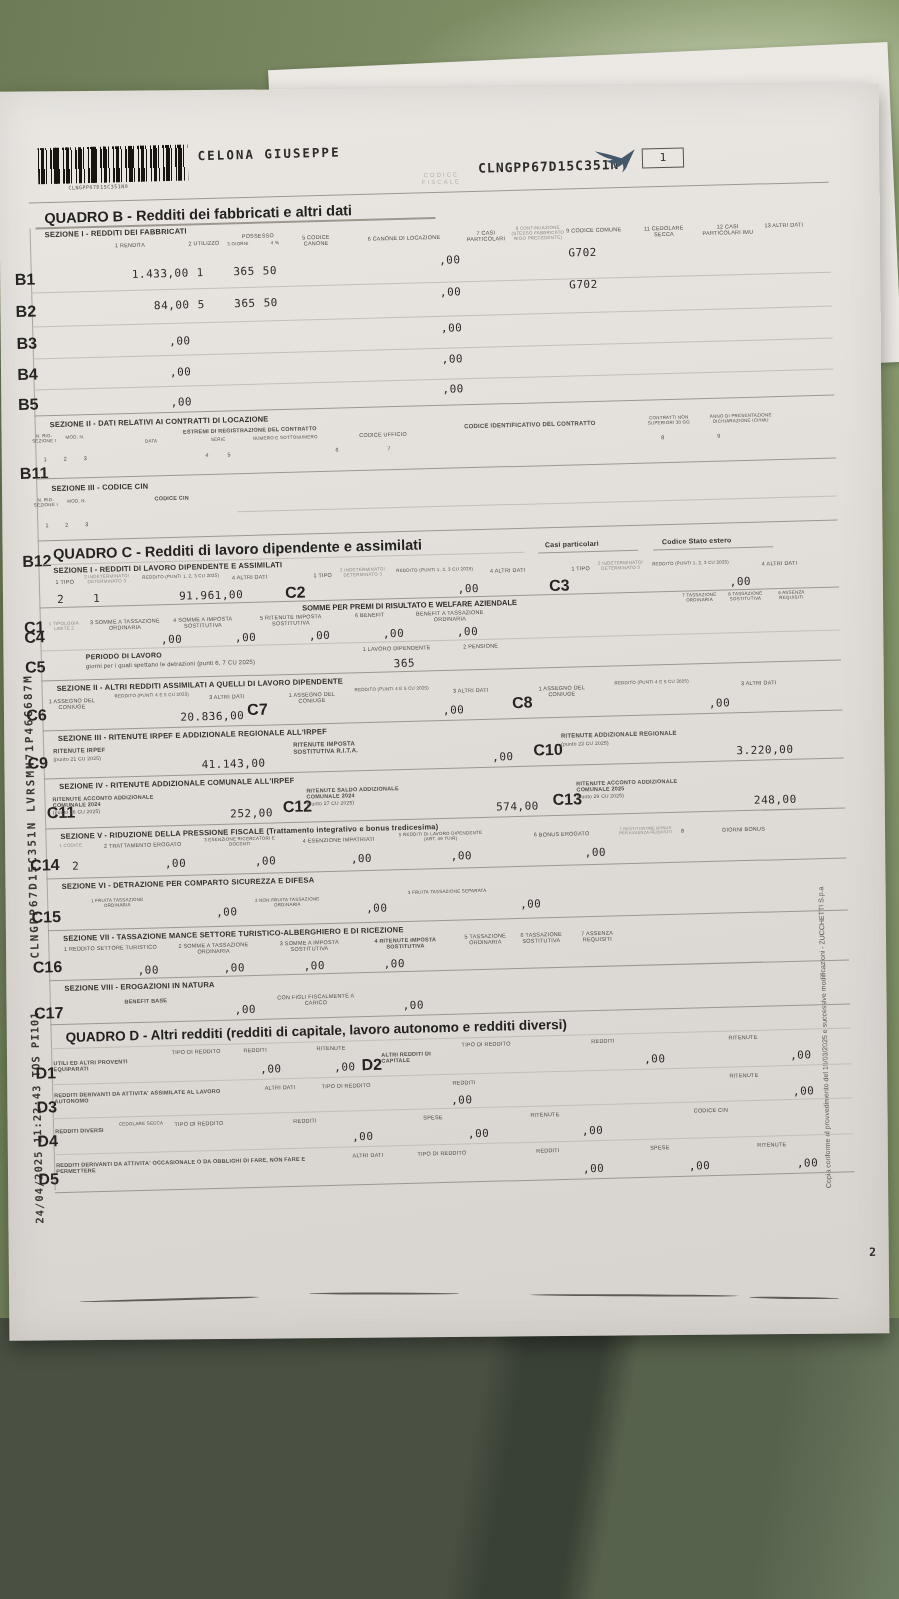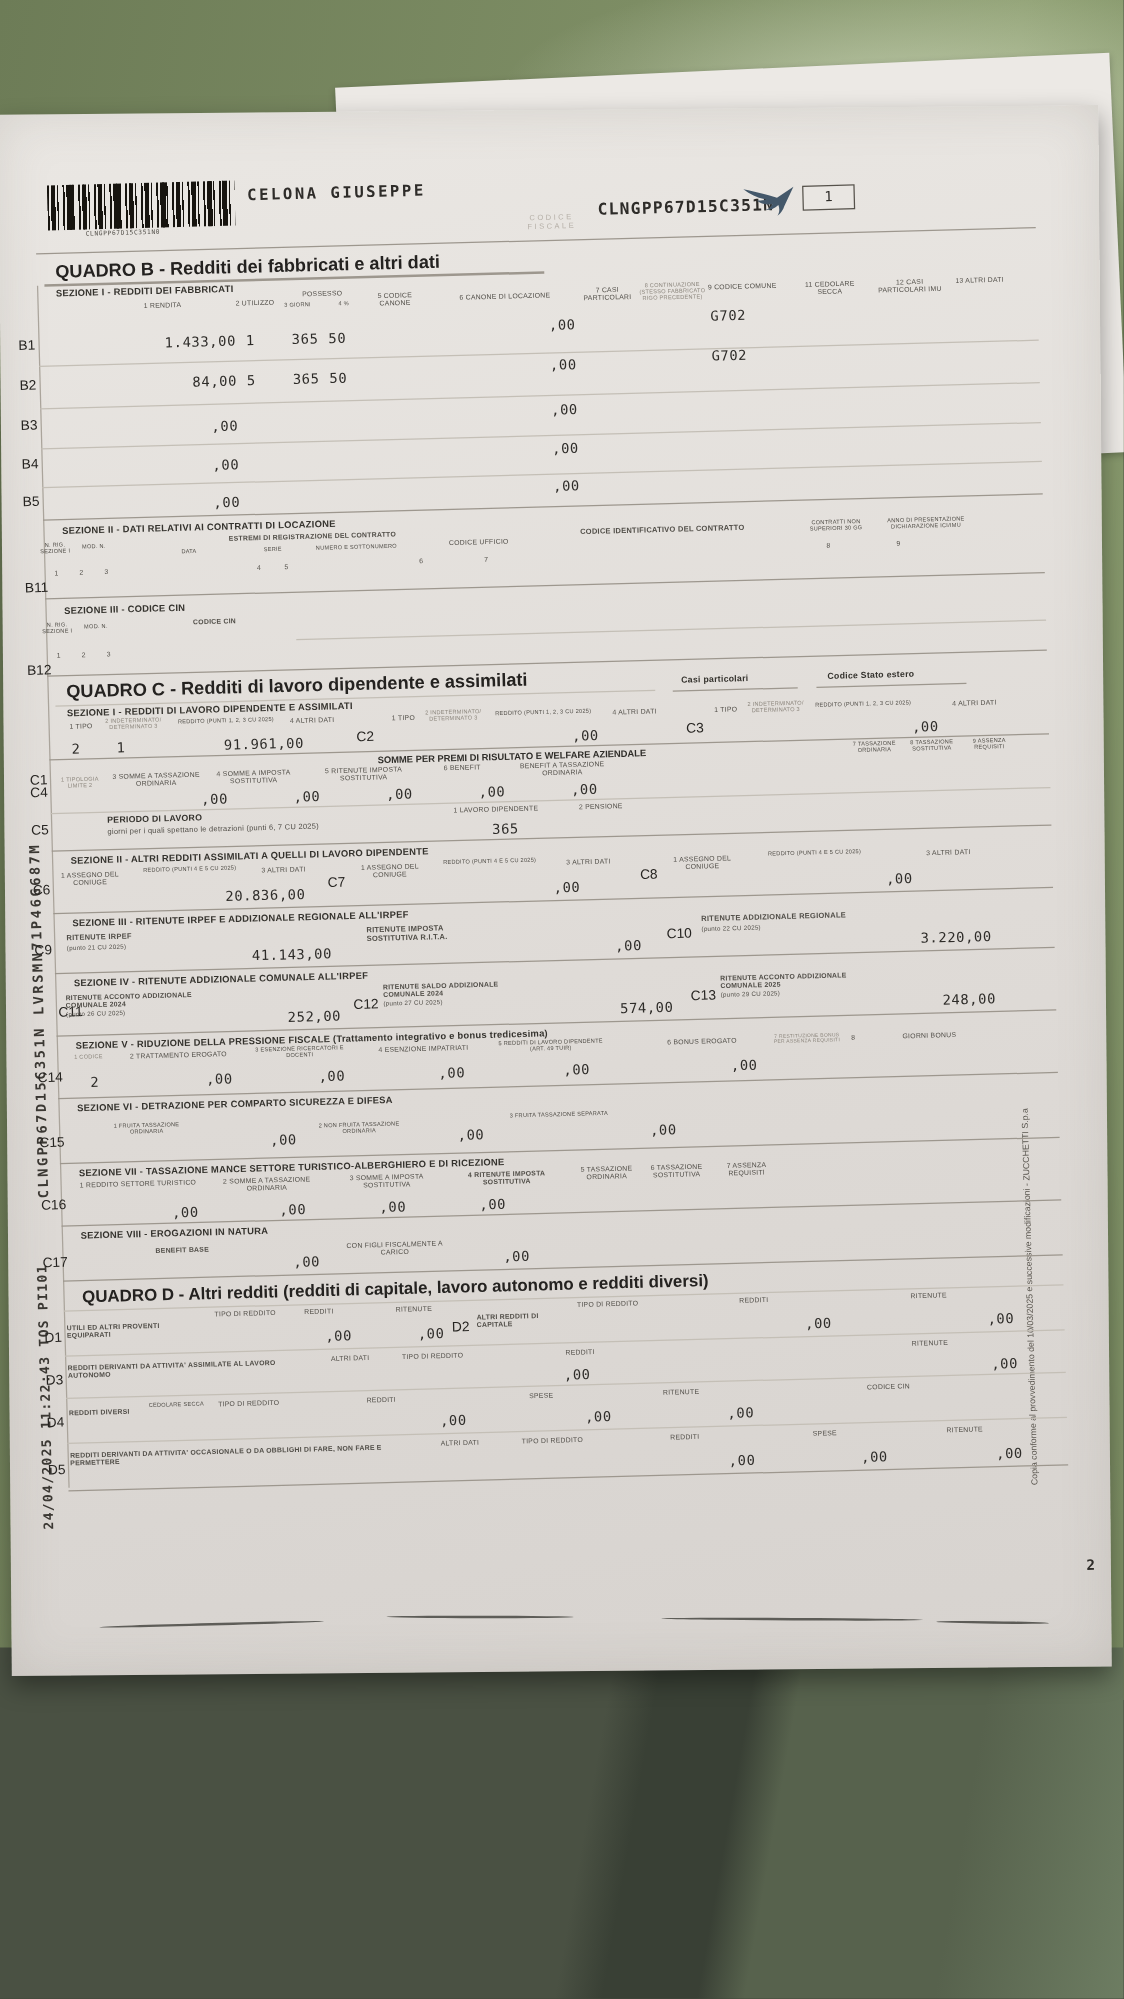--- a/index.html
+++ b/index.html
@@ -12,21 +12,21 @@
     linear-gradient(100deg,#4a5143 0 52%,#394035 56% 64%,#57624d 68% 84%,#6d7d62 100%)}
   .sheet-back{left:275px;top:56px;width:620px;height:320px;background:#ece9e5;transform:rotate(-2.6deg);box-shadow:0 2px 6px rgba(0,0,0,.25)}
   .paper{left:4px;top:88px;width:880px;height:1249px;background:linear-gradient(172deg,#eae7e3,#dfdbd7 55%,#d7d3cf);transform:rotate(-0.5deg);box-shadow:0 8px 20px rgba(0,0,0,.38), inset 0 0 40px rgba(120,115,105,.18)}
   .content{position:absolute;left:2px;top:0;width:876px;height:1249px;transform:rotate(-1.0deg);transform-origin:430px 260px}
   .hr{position:absolute;height:0;border-top:1px solid #9d978e}
   .hrl{border-top-color:#c4bfb6}
   .vline{position:absolute;width:0;border-left:1px solid #aaa49b}
   .fl{position:absolute;font-size:5.5px;line-height:1.1;color:#514e48;letter-spacing:.2px;text-transform:uppercase;text-align:center}
   .fll{text-align:left}
   .fv{position:absolute;font-family:"DejaVu Sans Mono",monospace;font-size:11px;color:#2e2c29;text-align:right;letter-spacing:.5px;white-space:nowrap}
-  .rid{position:absolute;font-weight:normal;font-size:11px;color:#262421}
+  .rid{position:absolute;font-weight:bold;font-size:16px;color:#262421}
   .sez{position:absolute;font-weight:bold;font-size:8.5px;color:#34322d;letter-spacing:.2px;white-space:nowrap}
   .qt{position:absolute;font-weight:bold;font-size:14.5px;color:#242220;white-space:nowrap}
   .vtext{position:absolute;writing-mode:vertical-rl;transform:rotate(180deg);font-family:"DejaVu Sans Mono",monospace;color:#3b3833;white-space:nowrap}
   .wavy{position:absolute;height:2px;background:#34342f;border-radius:50%;opacity:.75}
   .modbox{position:absolute;border:1px solid #56524b;background:#e9e6e2;text-align:center;font-family:"DejaVu Sans Mono",monospace;font-size:11px;color:#2e2c29}
   .barcode{position:absolute;background-image:
     repeating-linear-gradient(90deg,#17140f 0 1.5px,transparent 1.5px 3px,#17140f 3px 6.5px,transparent 6.5px 8px,#17140f 8px 9px,transparent 9px 12.5px),
     repeating-linear-gradient(90deg,transparent 0 18px,#17140f 18px 21px,transparent 21px 29px,#17140f 29px 30px,transparent 30px 37px)}
   .bandt{position:absolute;font-weight:bold;font-size:7.5px;color:#2f2d29;text-align:center;white-space:nowrap}
   .smono{font-family:"DejaVu Sans Mono",monospace}
@@ -133,21 +133,21 @@
     <div class="rid" style="left:14px;top:366px">B11</div>
     <div class="hr" style="left:30px;top:380px;width:800px"></div>
 
     <div class="sez" style="left:45px;top:386px;font-size:7.5px">SEZIONE III - CODICE CIN</div>
     <div class="fl" style="left:26px;top:400px;width:26px;font-size:4.5px">N. rig. Sezione I</div>
     <div class="fl" style="left:58px;top:402px;width:24px;font-size:4.5px">Mod. n.</div>
     <div class="fl" style="left:130px;top:400px;width:70px;font-weight:bold">CODICE CIN</div>
     <div class="fl fll" style="left:38px;top:424px;width:8px">1</div>
     <div class="fl fll" style="left:58px;top:424px;width:8px">2</div>
     <div class="fl fll" style="left:78px;top:424px;width:8px">3</div>
-    <div class="rid" style="left:14px;top:432px">B12</div>
+    <div class="rid" style="left:14px;top:454px">B12</div>
     <div class="hr hrl" style="left:230px;top:418px;width:600px"></div>
     <div class="hr" style="left:30px;top:442px;width:800px"></div>
 
     <div class="qt" style="left:45px;top:448px">QUADRO C - Redditi di lavoro dipendente e assimilati</div>
     <div class="sez" style="left:537px;top:456px;font-size:7px">Casi particolari</div>
     <div class="sez" style="left:654px;top:456px;font-size:7px">Codice Stato estero</div>
     <div class="hr" style="left:530px;top:467px;width:100px"></div>
     <div class="hr" style="left:645px;top:467px;width:120px"></div>
     <div class="sez" style="left:45px;top:468px;font-size:7.5px">SEZIONE I - REDDITI DI LAVORO DIPENDENTE E ASSIMILATI</div>
     <div class="hr hrl" style="left:36px;top:466px;width:480px"></div>
@@ -201,21 +201,21 @@
     <div class="fl" style="left:440px;top:556px;width:60px">2 PENSIONE</div>
     <div class="fv" style="left:360px;top:568px;width:44px">365</div>
     <div class="hr" style="left:30px;top:582px;width:800px"></div>
 
     <div class="sez" style="left:45px;top:586px;font-size:7.5px">SEZIONE II - ALTRI REDDITI ASSIMILATI A QUELLI DI LAVORO DIPENDENTE</div>
     <div class="rid" style="left:14px;top:608px">C6</div>
     <div class="fl" style="left:34px;top:600px;width:52px">1 ASSEGNO DEL CONIUGE</div>
     <div class="fl" style="left:100px;top:598px;width:80px;font-size:4.5px">REDDITO (punti 4 e 5 CU 2025)</div>
     <div class="fl" style="left:192px;top:600px;width:46px">3 ALTRI DATI</div>
     <div class="fv" style="left:140px;top:616px;width:92px">20.836,00</div>
-    <div class="rid" style="left:250px;top:608px">C7</div>
+    <div class="rid" style="left:235px;top:608px">C7</div>
     <div class="fl" style="left:274px;top:600px;width:52px">1 ASSEGNO DEL CONIUGE</div>
     <div class="fl" style="left:340px;top:598px;width:80px;font-size:4.5px">REDDITO (punti 4 e 5 CU 2025)</div>
     <div class="fl" style="left:436px;top:600px;width:46px">3 ALTRI DATI</div>
     <div class="fv" style="left:392px;top:616px;width:60px">,00</div>
     <div class="rid" style="left:500px;top:608px">C8</div>
     <div class="fl" style="left:524px;top:600px;width:52px">1 ASSEGNO DEL CONIUGE</div>
     <div class="fl" style="left:600px;top:598px;width:80px;font-size:4.5px">REDDITO (punti 4 e 5 CU 2025)</div>
     <div class="fl" style="left:724px;top:600px;width:46px">3 ALTRI DATI</div>
     <div class="fv" style="left:658px;top:616px;width:60px">,00</div>
     <div class="hr" style="left:30px;top:632px;width:800px"></div>

